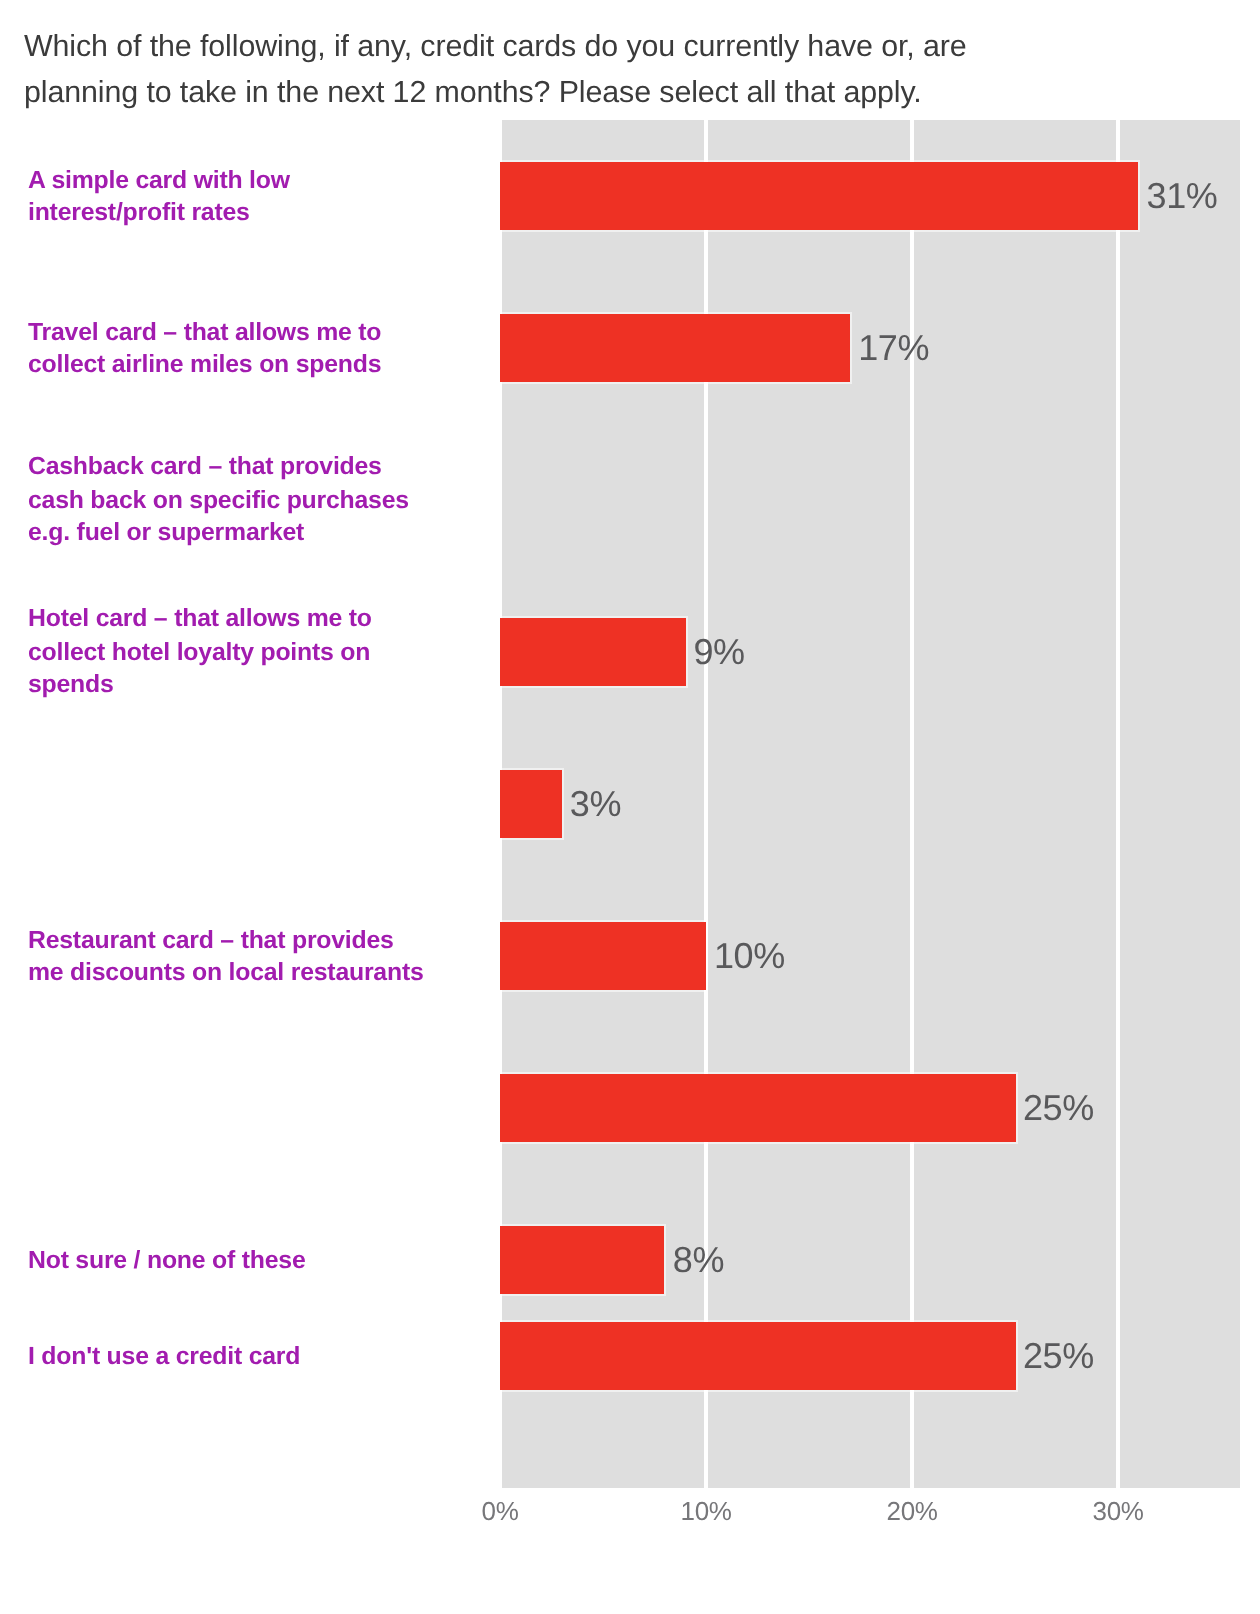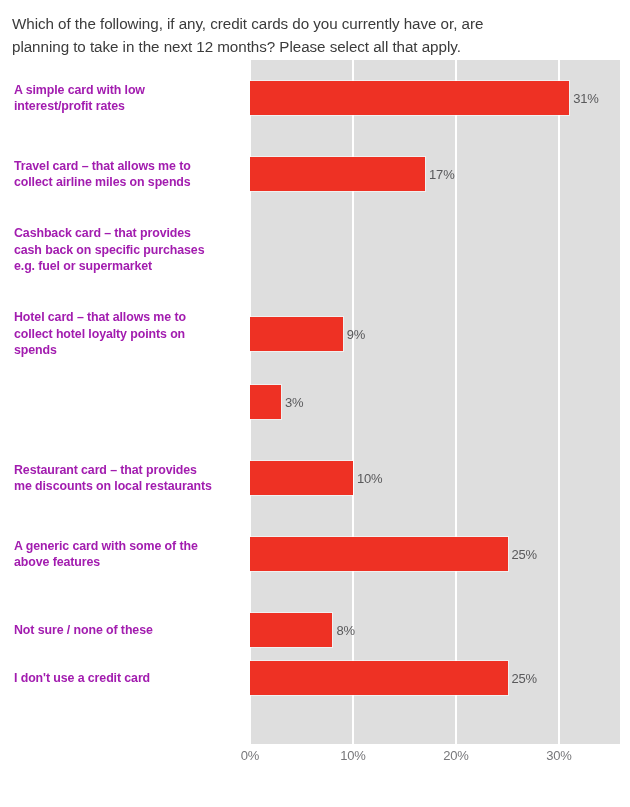--- a/index.html
+++ b/index.html
@@ -91,21 +91,21 @@
     align-items: center;
   }
 
   .bar {
     height: 34px;
     background: #ee3124;
     box-shadow: 0 0 0 1px rgba(255,255,255,0.55);
   }
 
   .bar-value {
-    font-size: 13px;
+    font-size: 18px;
     color: #59595b;
     margin-left: 4px;
     white-space: nowrap;
     letter-spacing: -0.2px;
   }
 
   
   #x-axis {
     position: absolute;
     left: 249px;
@@ -152,21 +152,21 @@
         <div class="bar-wrap">
           <div class="bar" style="width: 175.1px; background: rgb(238, 49, 36);"></div>
           <span class="bar-value">17%</span>
         </div>
       </div>
       <div class="row" style="top: 212px;">
         <div class="cat-label">Cashback card – that provides
 cash back on specific purchases
 e.g. fuel or supermarket</div>
       </div>
-      <div class="row" style="top: 296px;">
+      <div class="row" style="top: 288px;">
         <div class="cat-label">Hotel card – that allows me to
 collect hotel loyalty points on
 spends</div>
         <div class="bar-wrap">
           <div class="bar" style="width: 92.7px; background: rgb(238, 49, 36);"></div>
           <span class="bar-value">9%</span>
         </div>
       </div>
       <div class="row" style="top: 364px;">
         <div class="bar-wrap">
@@ -176,22 +176,20 @@
       </div>
       <div class="row" style="top: 440px;">
         <div class="cat-label">Restaurant card – that provides
 me discounts on local restaurants</div>
         <div class="bar-wrap">
           <div class="bar" style="width: 103px; background: rgb(238, 49, 36);"></div>
           <span class="bar-value">10%</span>
         </div>
       </div>
       <div class="row" style="top: 516px;">
-        <div class="cat-label">A generic card with some of the
-above features</div>
         <div class="bar-wrap">
           <div class="bar" style="width: 257.5px; background: rgb(238, 49, 36);"></div>
           <span class="bar-value">25%</span>
         </div>
       </div>
       <div class="row" style="top: 592px;">
         <div class="cat-label">Not sure / none of these</div>
         <div class="bar-wrap">
           <div class="bar" style="width: 82.4px; background: rgb(238, 49, 36);"></div>
           <span class="bar-value">8%</span>

